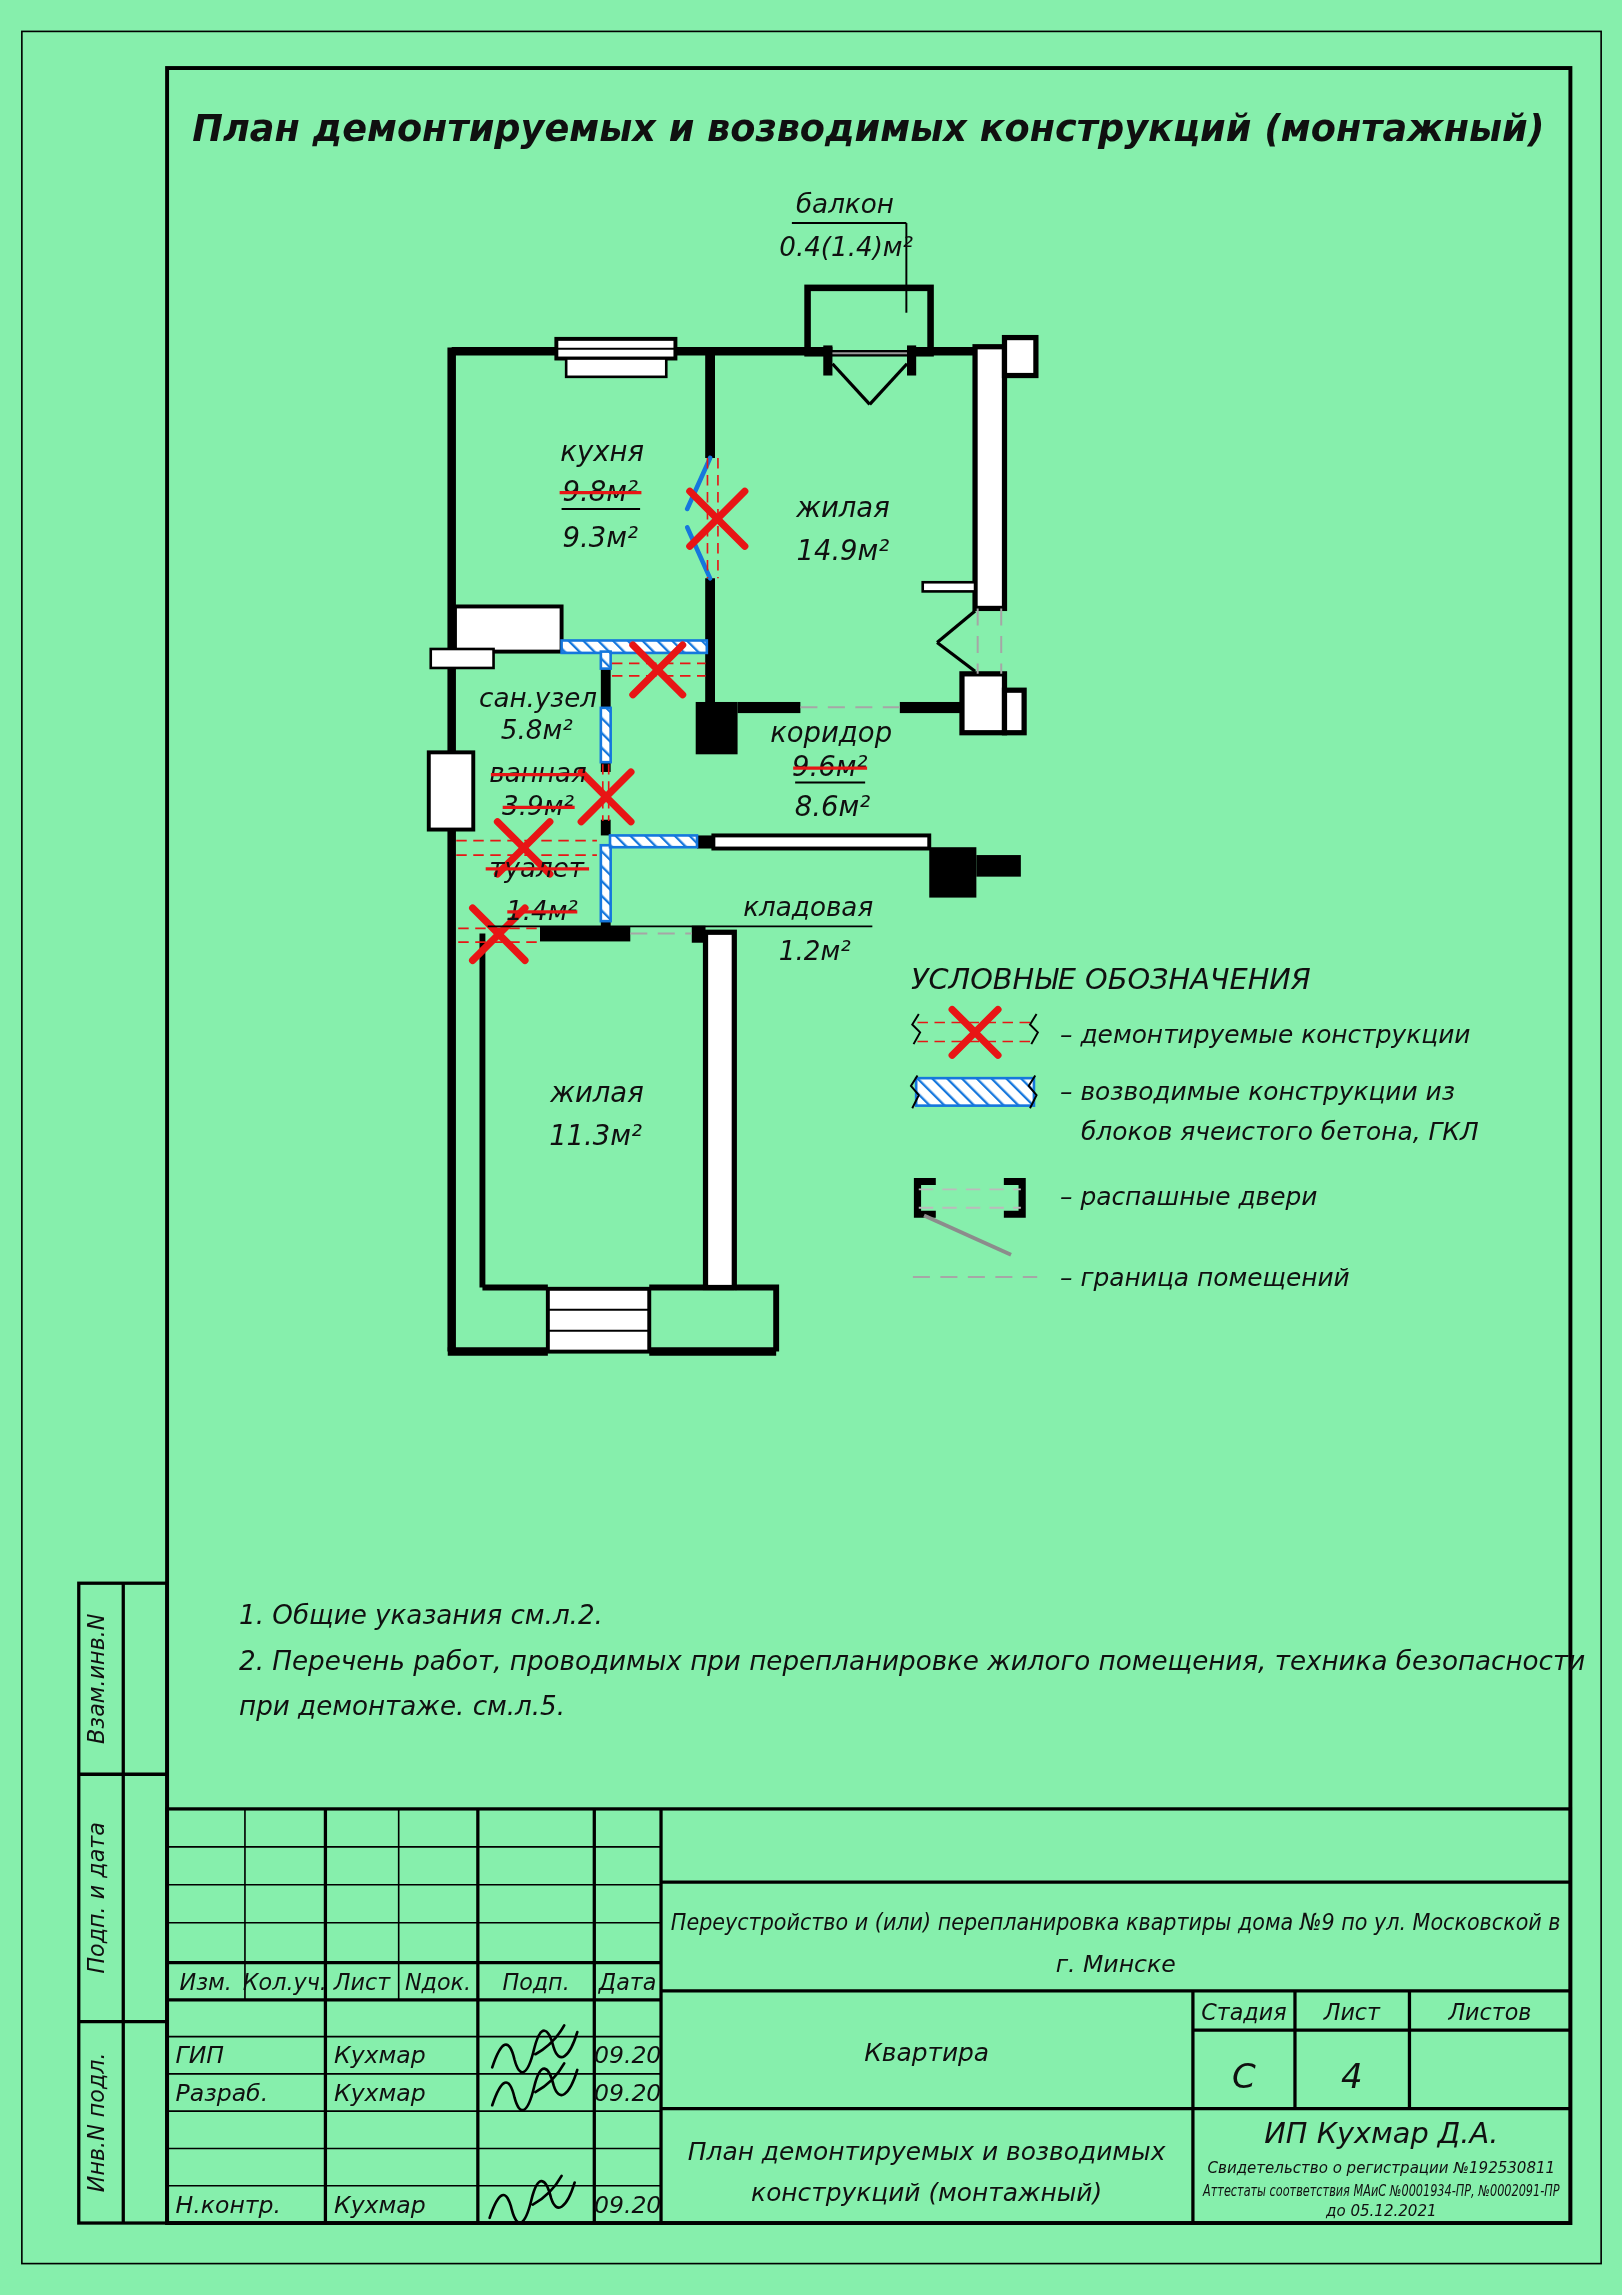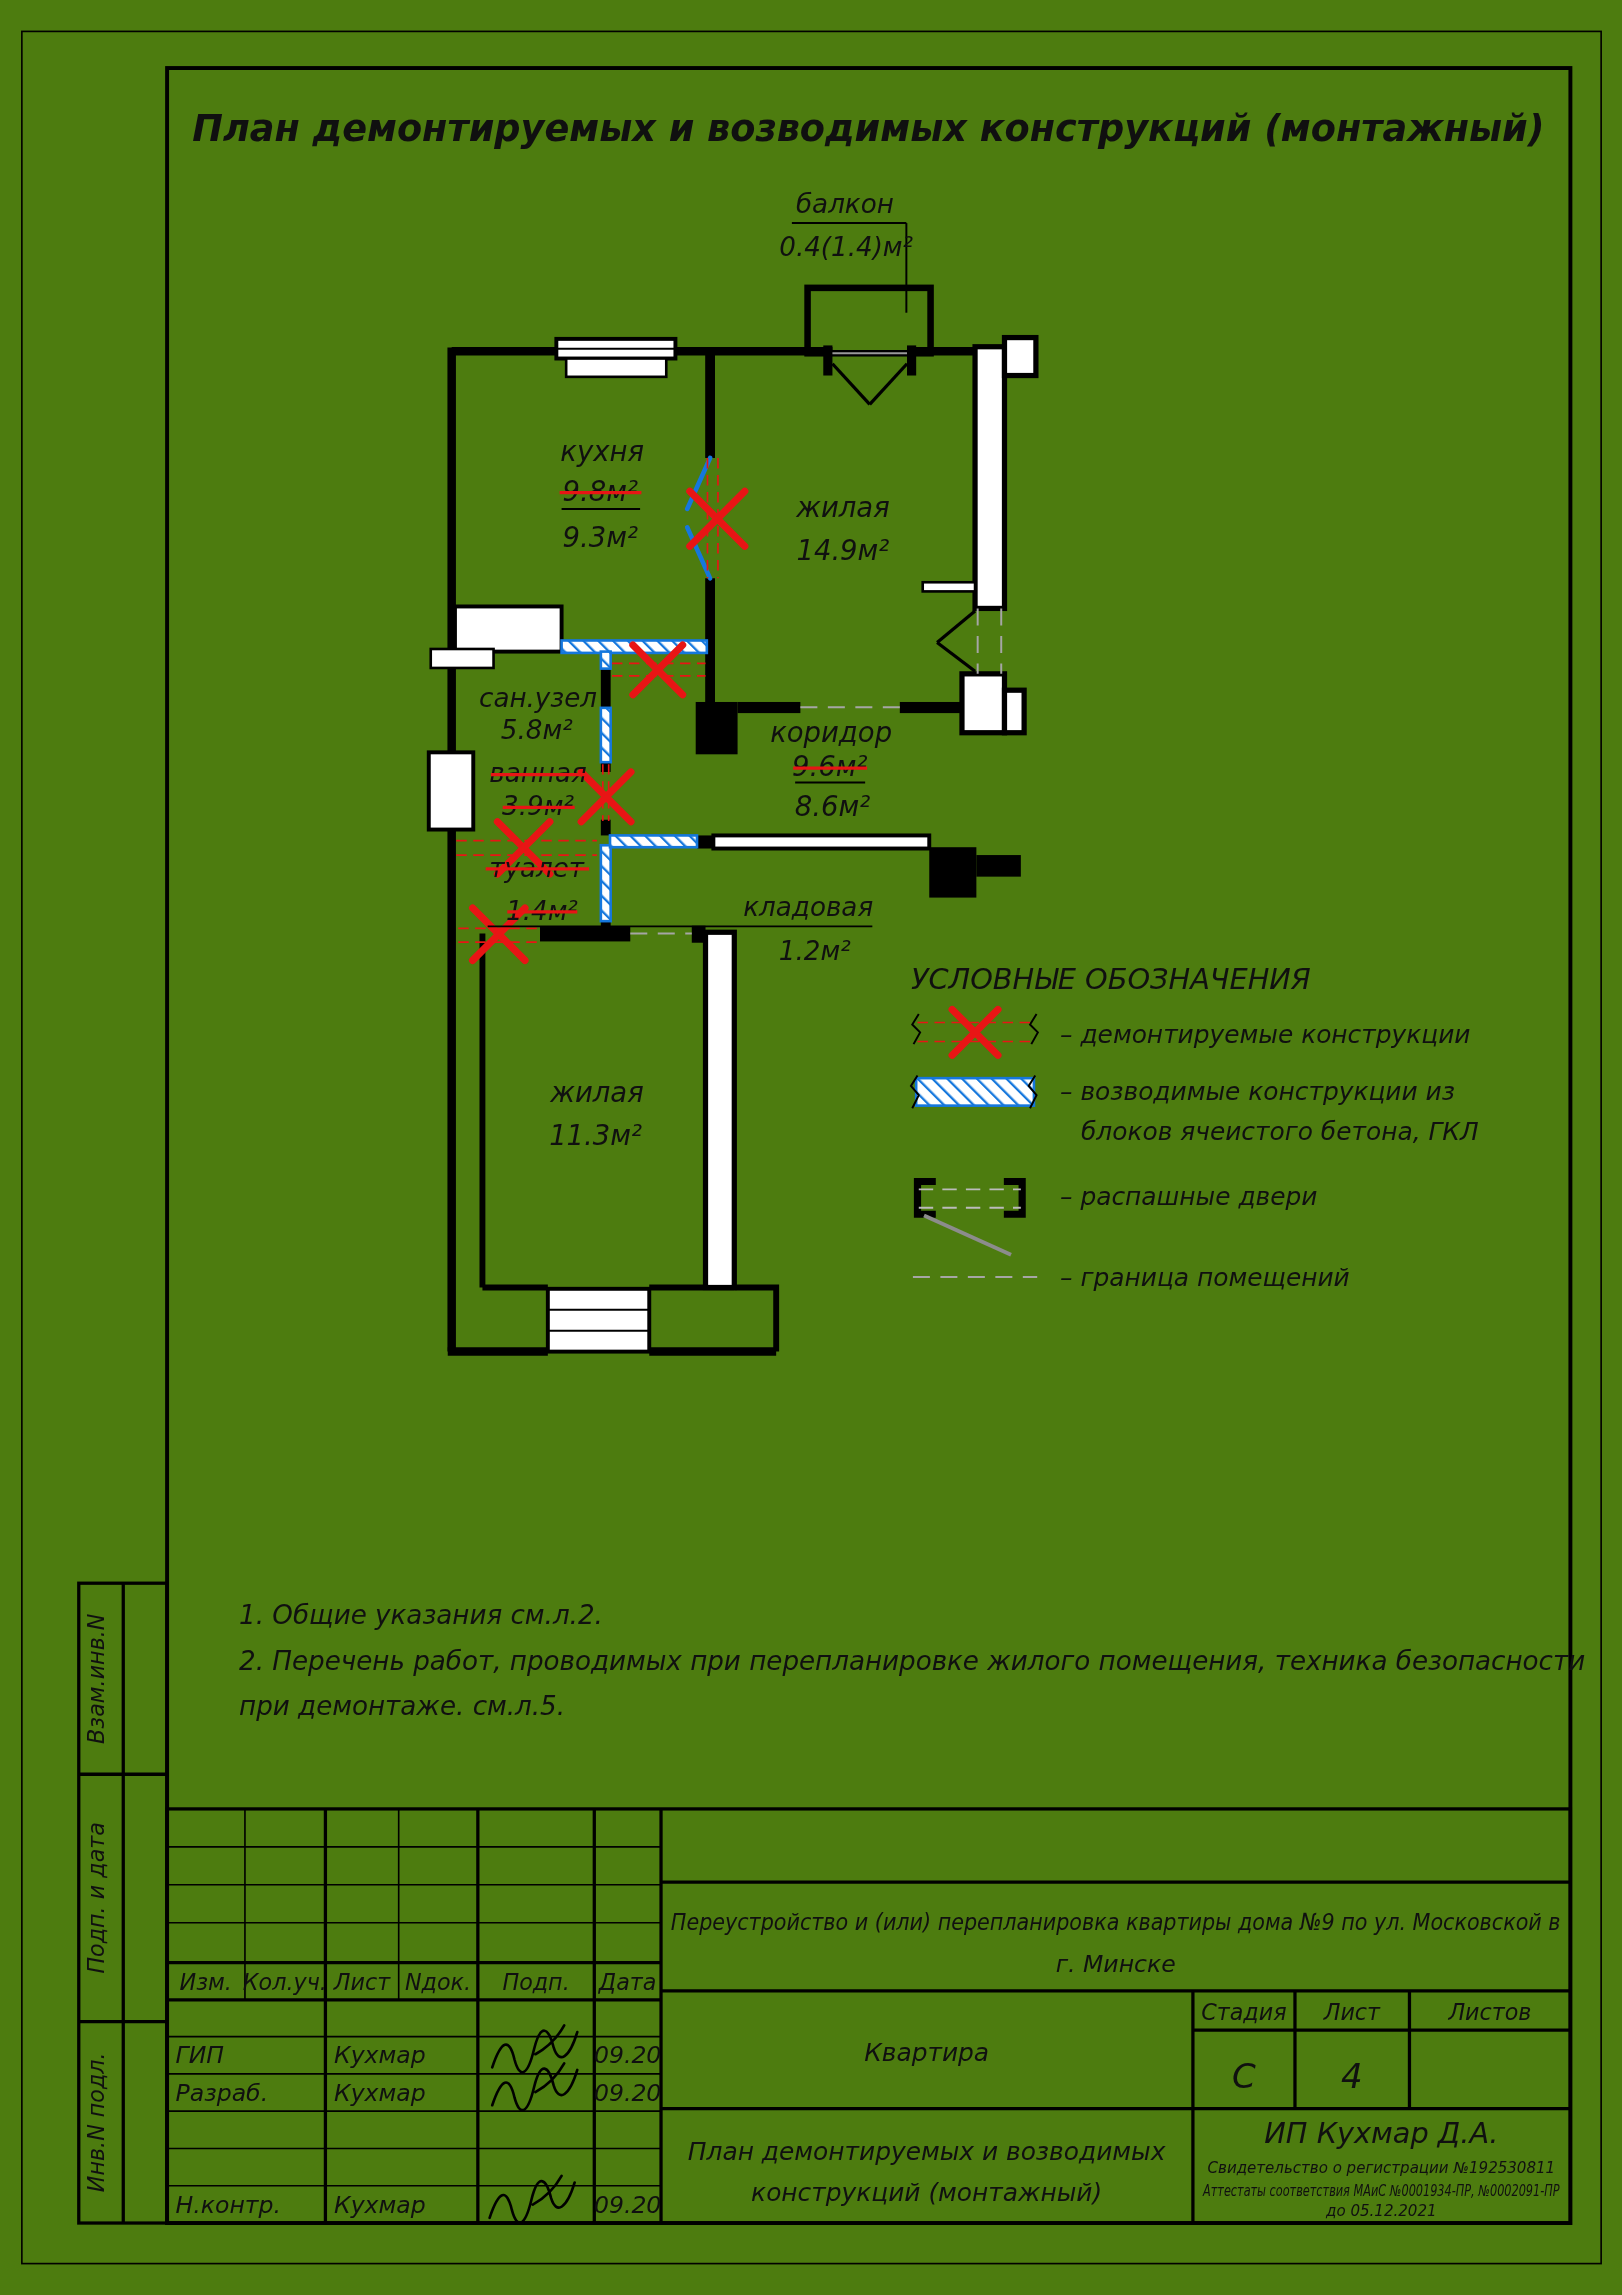--- a/index.html
+++ b/index.html
@@ -1,16 +1,16 @@
 <!DOCTYPE html>
 <html style="font-size:10.5px"><head>
 <meta charset="utf-8">
 <style>
   html,body{margin:0;padding:0;background:#888;}
-  #page{position:relative;width:1623px;height:2295px;background:#4d7c0f;margin:0 auto;}
+  #page{position:relative;width:1623px;height:2295px;background:#86efac;margin:0 auto;}
   svg{position:absolute;left:0;top:0;}
   .t{font-family:"DejaVu Sans","Liberation Sans",sans-serif;font-style:italic;fill:#101010;}
   .tb-line{stroke:#000;stroke-width:5;fill:none;}
   .tn-line{stroke:#000;stroke-width:2.5;fill:none;}
   .thin{fill:none;stroke:#000;stroke-width:2.5;}
   .frame{fill:none;stroke:#000;stroke-width:6;}
   .w13{stroke:#000;stroke-width:13;fill:none;}
   .w9{stroke:#000;stroke-width:9;fill:none;}
   .w5{stroke:#000;stroke-width:5;fill:none;}
   .w3{stroke:#000;stroke-width:3;fill:none;}

